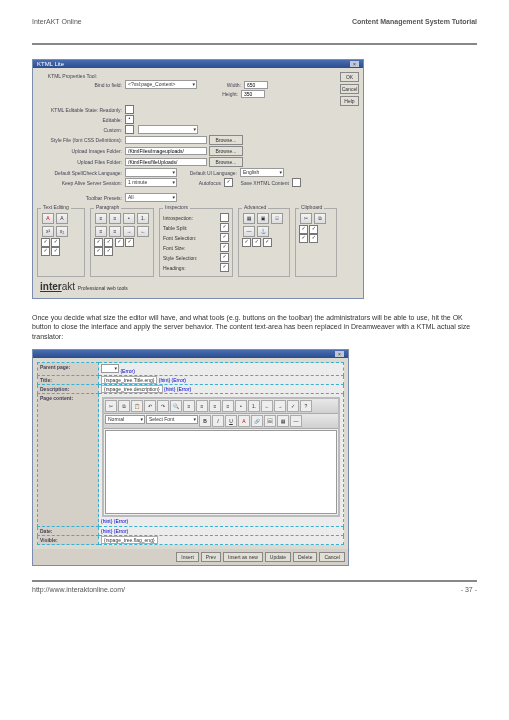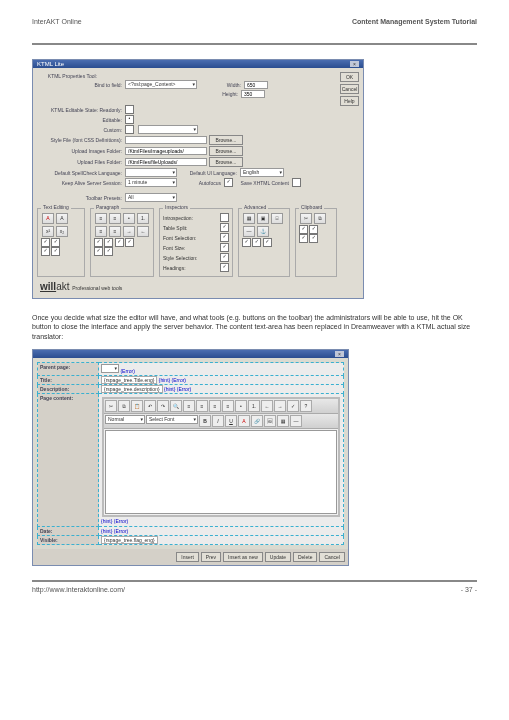--- a/index.html
+++ b/index.html
@@ -177,21 +177,21 @@
      <div class="icrow"><span class="ic">—</span><span class="ic">⚓</span></div>
      <div class="icrow"><span class="chk">✓</span> <span class="chk">✓</span> <span class="chk">✓</span></div>
     </div>
     <div class="col" style="width:34px">
                 <span class="col-t">Clipboard</span>
      <div class="icrow"><span class="ic">✂</span><span class="ic">⧉</span></div>
      <div class="icrow"><span class="chk">✓</span> <span class="chk">✓</span></div>
      <div class="icrow"><span class="chk">✓</span> <span class="chk">✓</span></div>
     </div>
    </div>
-   <div class="logo"><b>will</b>akt <span style="font-size:5px">Professional web tools</span></div>
+   <div class="logo"><b>inter</b>akt <span style="font-size:5px">Professional web tools</span></div>
   </div>
   <div class="dlg1-side">
    <div class="btn">OK</div>
    <div class="btn">Cancel</div>
    <div class="btn">Help</div>
   </div>
  </div>
 </div>
 </div>
 

